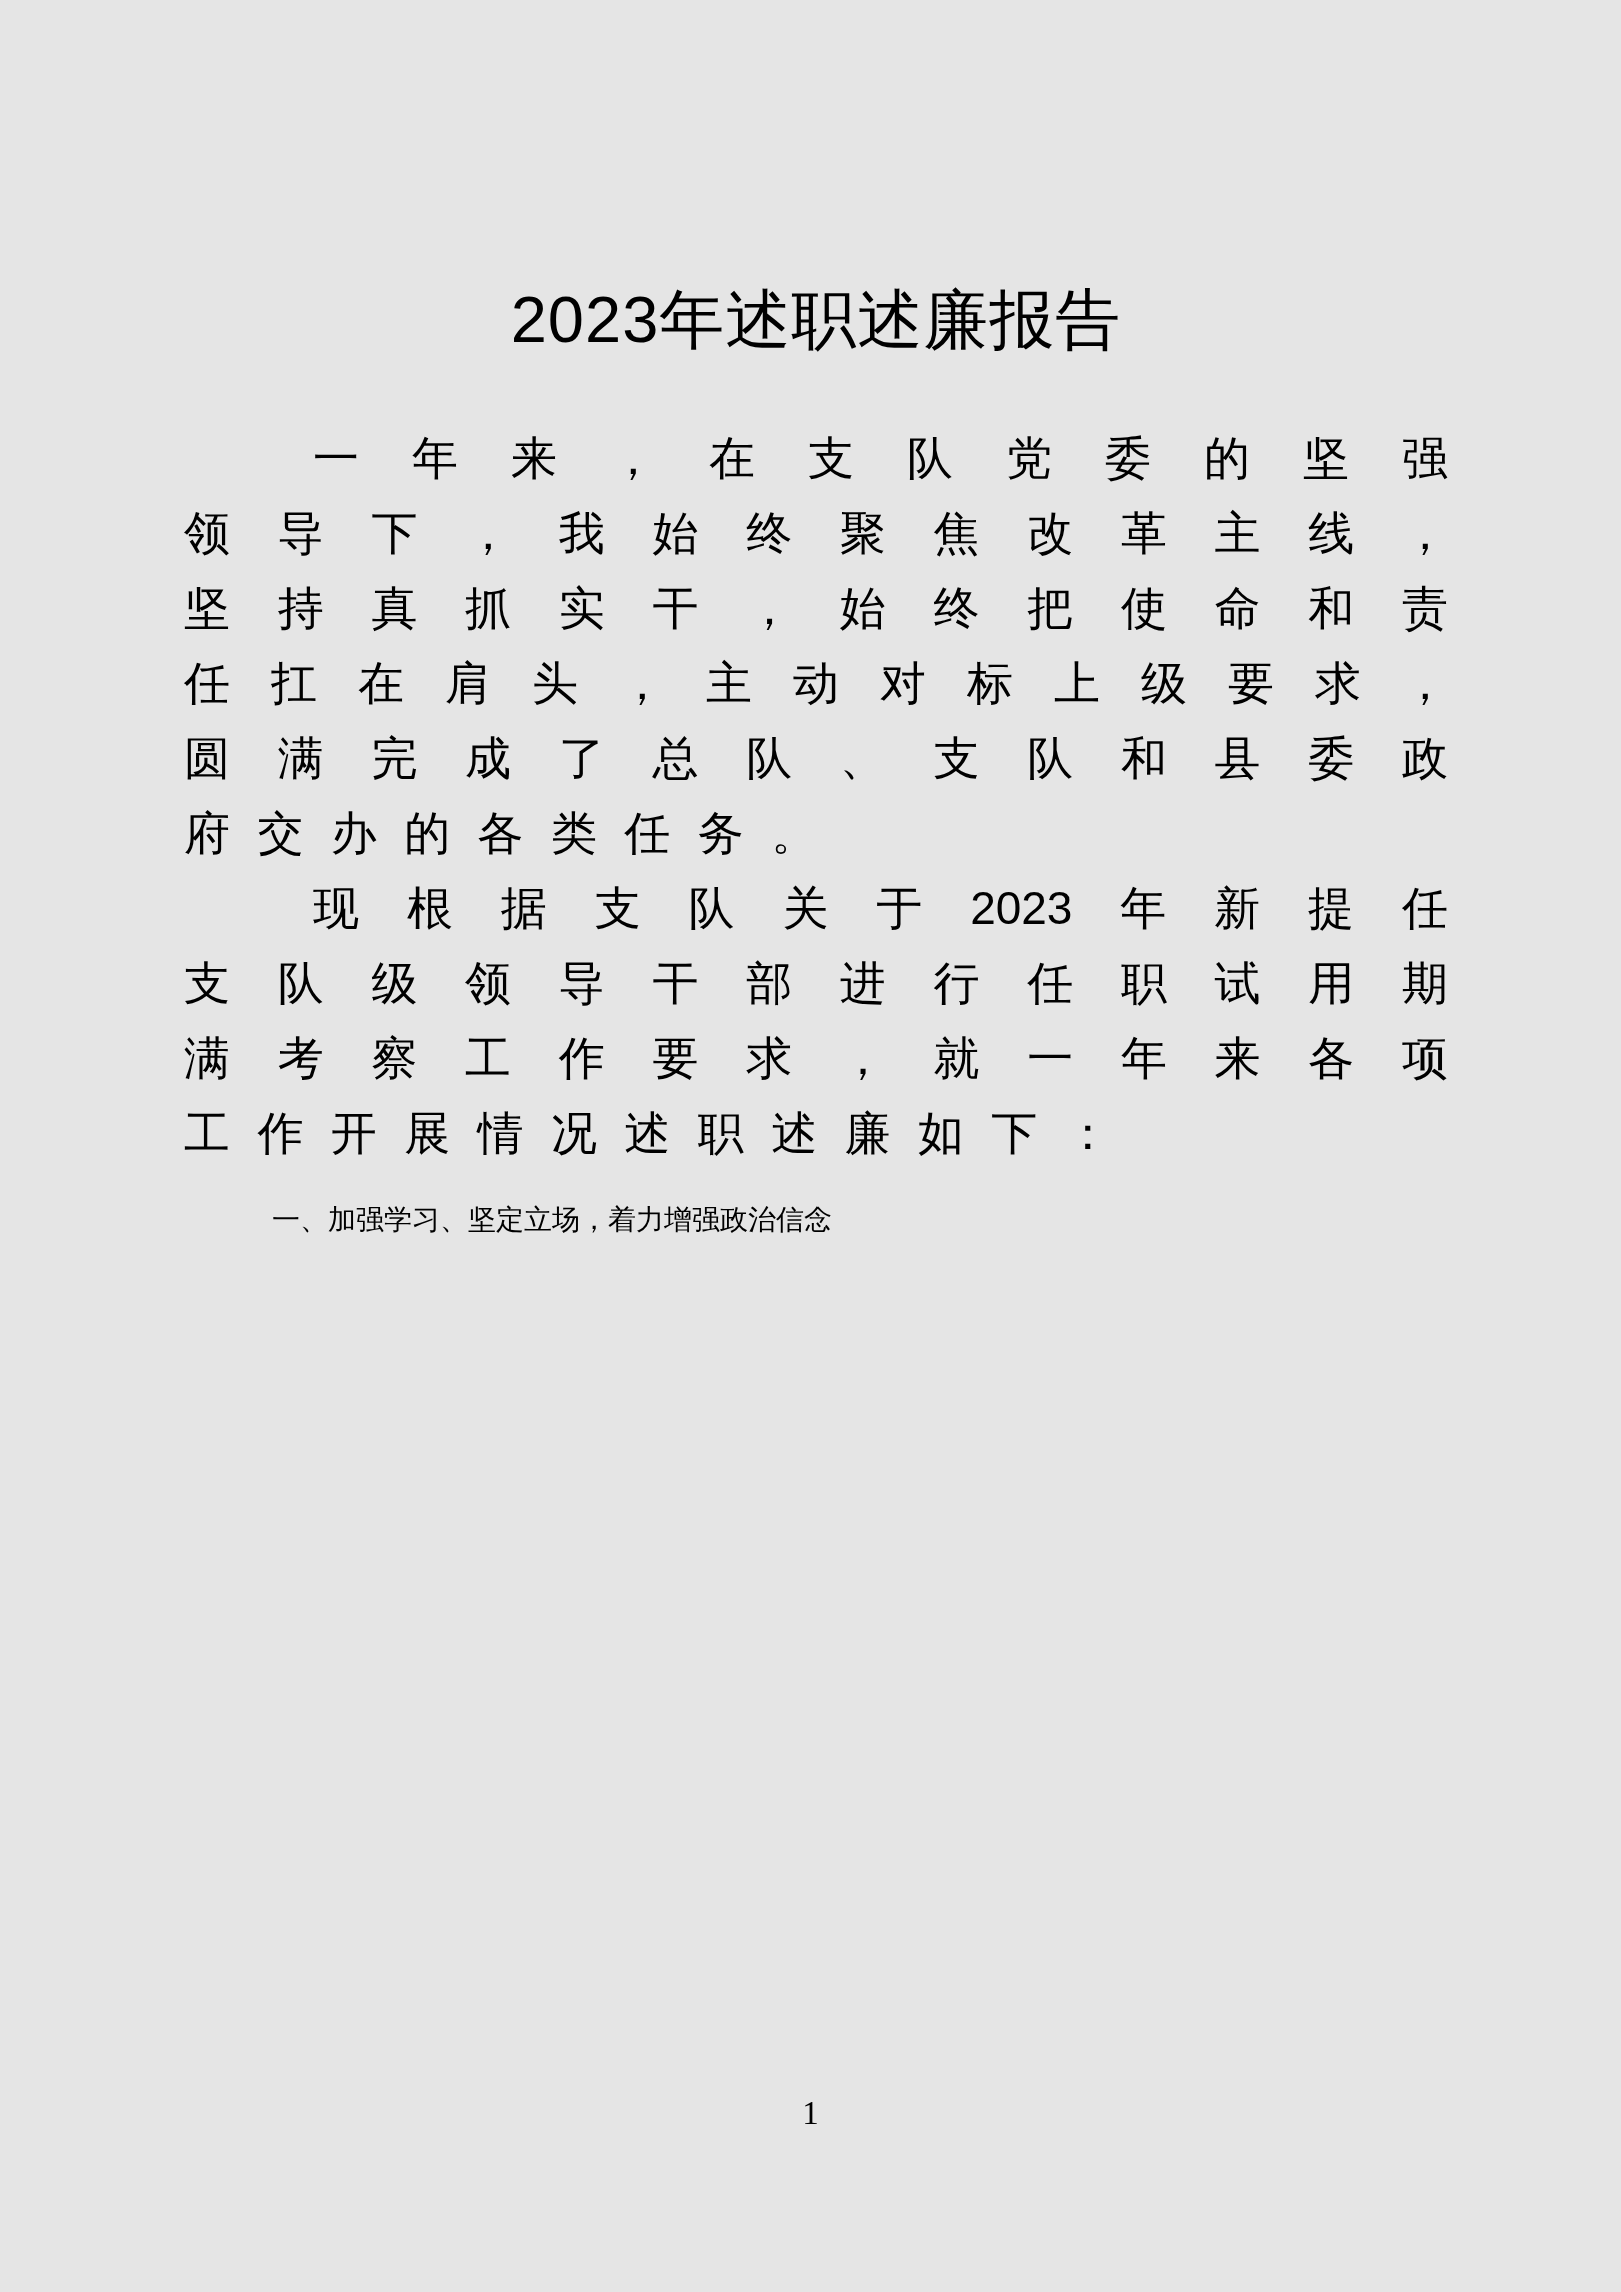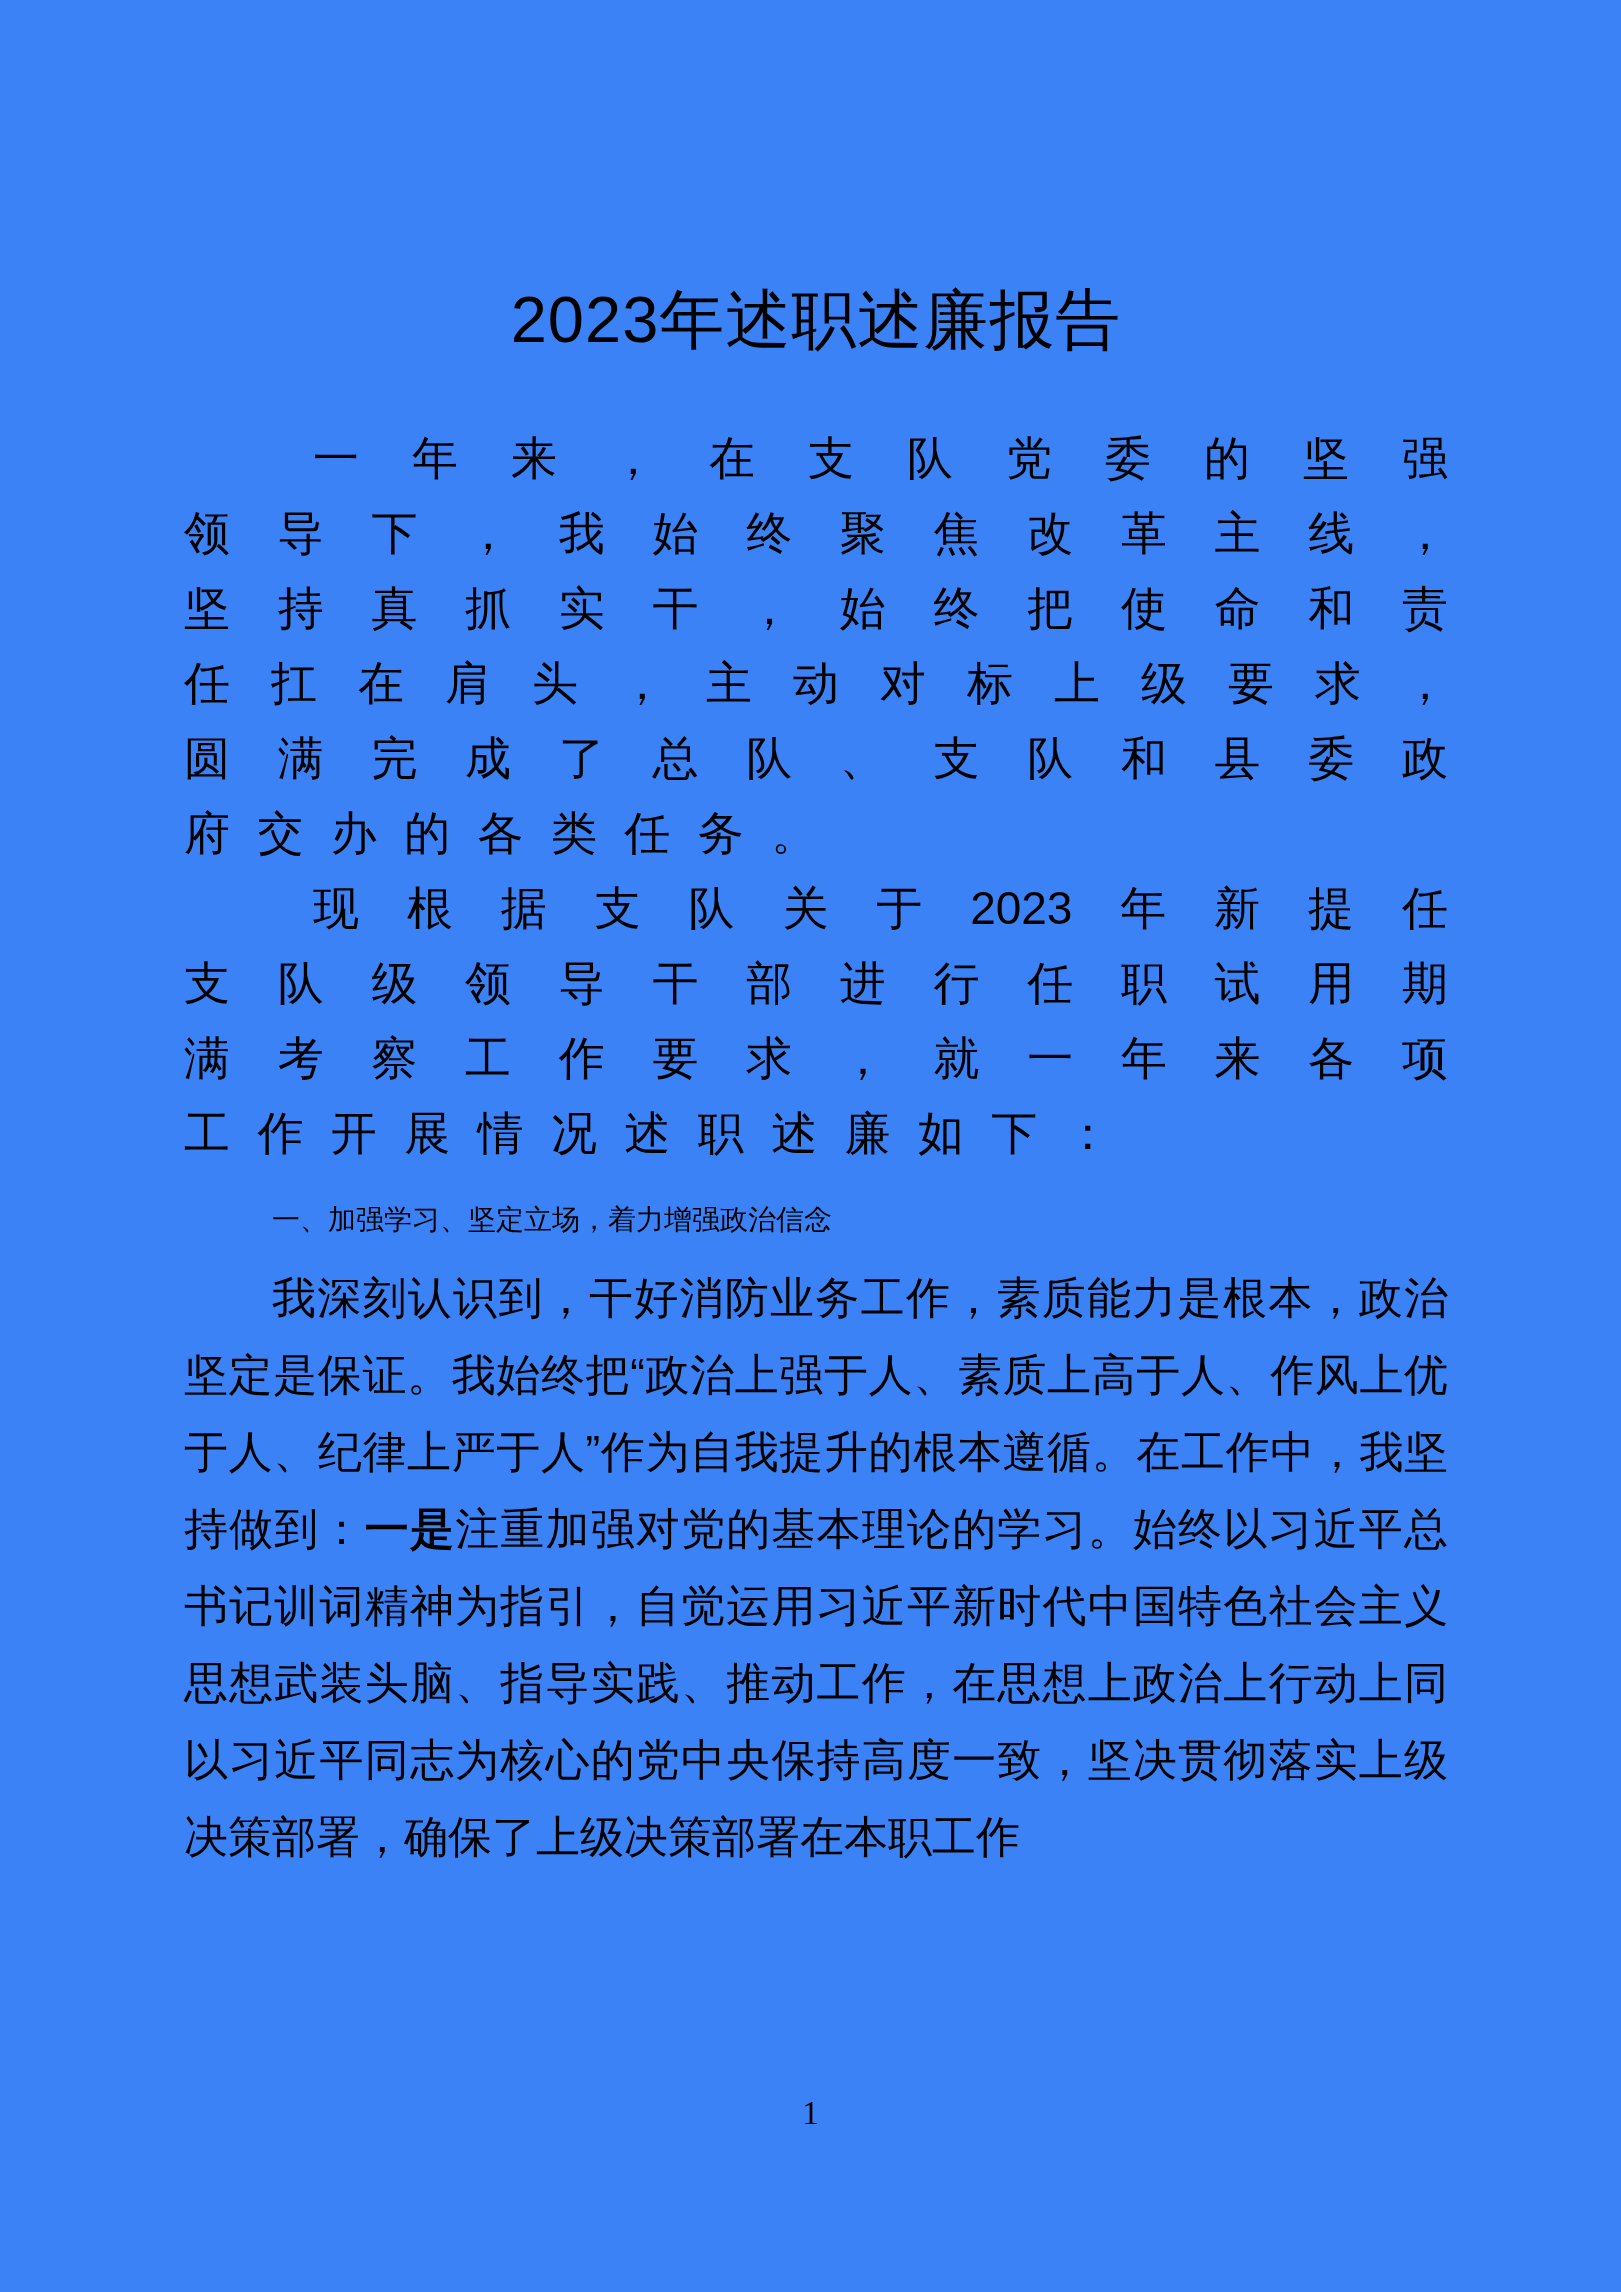--- a/index.html
+++ b/index.html
@@ -11,21 +11,21 @@
     width: 1621px;
     height: 2293px;
     font-family: "Liberation Sans", "DejaVu Sans", sans-serif;
     color: #000000;
     position: relative;
     overflow: hidden;
   }
   .page {
     position: absolute;
     inset: 0;
-    background: #3b82f6;
+    background: #e5e5e5;
   }
   .content {
     position: absolute;
     left: 184px;
     top: 0;
     width: 1264px;
   }
   .doc-title {
     font-family: "Liberation Sans", "DejaVu Sans", sans-serif;
     font-size: 65px;
@@ -255,21 +255,18 @@
           <span>述</span>
           <span>廉</span>
           <span>如</span>
           <span>下</span>
           <span>：</span>
         </div>
       </div>
 
     <h2 class="section-heading">一、加强学习、坚定立场，着力增强政治信念</h2>
 
-    <p class="body-para">
-      <span>我深刻认识到，干好消防业务工作，素质能力是根本，政治坚定是保证。我始终把“政治上强于人、素质上高于人、作风上优于人、纪律上严于人”作为自我提升的根本遵循。在工作中，我坚持做到：</span><b>一是</b><span>注重加强对党的基本理论的学习。始终以习近平总书记训词精神为指引，自觉运用习近平新时代中国特色社会主义思想武装头脑、指导实践、推动工作，在思想上政治上行动上同以习近平同志为核心的党中央保持高度一致，坚决贯彻落实上级决策部署，确保了上级决策部署在本职工作</span>
-    </p>
 
   </div>
 
   <div class="page-number">1</div>
 </div>
 
 
 </body></html>

